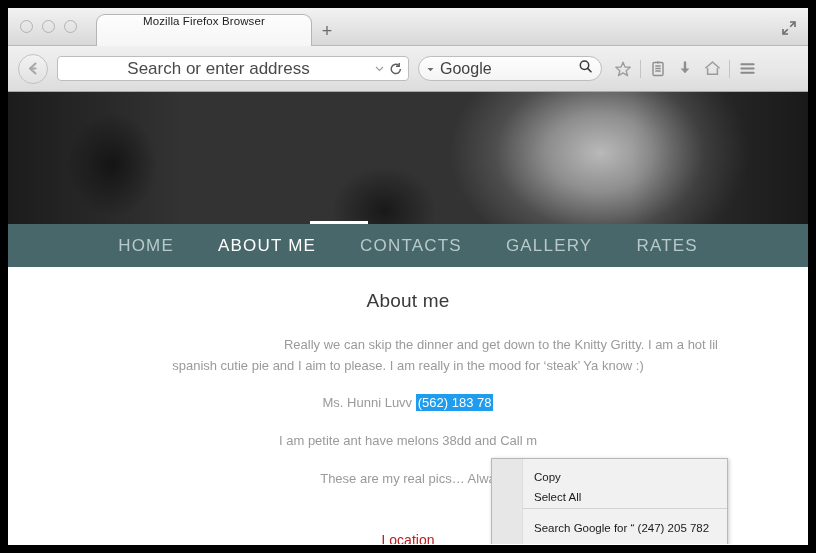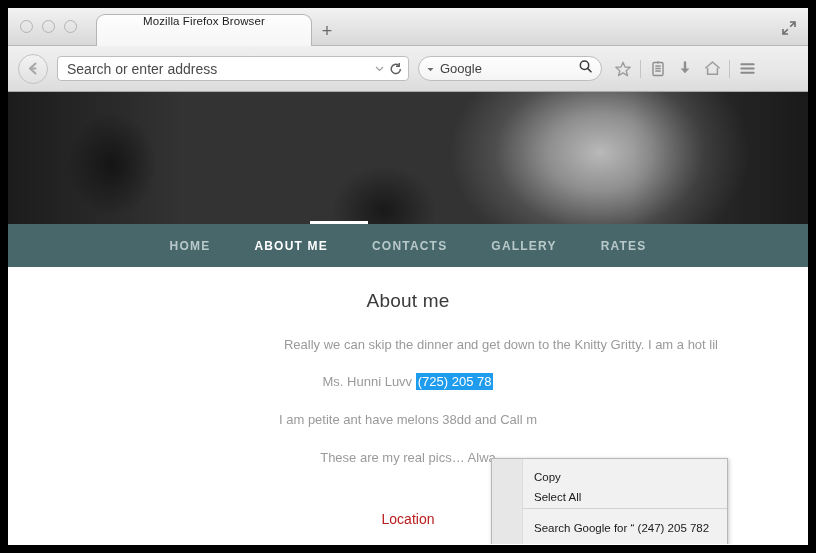--- a/index.html
+++ b/index.html
@@ -119,42 +119,43 @@
     margin-left: 9px;
     background: #ffffff;
     border: 1px solid #bdbdbd;
     border-radius: 4px;
     display: flex;
     align-items: center;
     padding: 0 5px 0 9px;
   }
   .url-bar .url-text {
     flex: 1;
-    font-size: 14px;
+    font-size: 17px;
     color: #4a4a4a;
     white-space: nowrap;
     overflow: hidden;
+    text-align: center;
   }
   .url-bar .url-icon { flex: none; margin-left: 4px; display:flex; align-items:center; }
 
   .search-bar {
     flex: none;
     width: 184px;
     height: 25px;
     margin-left: 9px;
     background: linear-gradient(to bottom, #fefefe, #f4f4f4);
     border: 1px solid #bdbdbd;
     border-radius: 13px;
     display: flex;
     align-items: center;
     padding: 0 8px 0 7px;
   }
   .search-bar .engine-label {
     flex: 1;
-    font-size: 13px;
+    font-size: 16px;
     color: #414141;
     margin-left: 5px;
     white-space: nowrap;
   }
 
   .toolbar-icons {
     display: flex;
     align-items: center;
     margin-left: 8px;
     gap: 1px;
@@ -217,22 +218,22 @@
 
   .site-nav {
     height: 43px;
     background: #47676a;
     display: flex;
     align-items: center;
     justify-content: center;
     gap: 0;
   }
   .site-nav .nav-item {
-    font-size: 12px;
-    font-weight: bold;
+    font-size: 17px;
+    font-weight: normal;
     letter-spacing: 1.2px;
     color: #b9c9ca;
     padding: 0 22px;
     white-space: nowrap;
   }
   .site-nav .nav-item.active { color: #ffffff; }
 
   .content {
     padding-top: 23px;
     text-align: center;
@@ -422,23 +423,24 @@
       <div class="nav-item active">ABOUT ME</div>
       <div class="nav-item">CONTACTS</div>
       <div class="nav-item">GALLERY</div>
       <div class="nav-item">RATES</div>
     </div>
 
     <div class="content">
       <h2 class="section-title">About me</h2>
 
       <p class="para para-1">Really we can skip the dinner and get down to the Knitty Gritty. I am a hot lil</p>
+      <p class="para">spanish cutie pie and I aim to please. I am really in the mood for ‘steak’ Ya know :)</p>
 
       <p class="para para-2">
-        <span>Ms. Hunni Luvv </span><span class="sel-highlight">(725) 205 78</span>
+        <span>Ms. Hunni Luvv </span><span class="sel-highlight">(562) 183 78</span>
       </p>
 
       <p class="para para-3">I am petite ant have melons 38dd and Call m</p>
       <p class="para para-4">These are my real pics… Alwa</p>
 
       <h2 class="location-title">Location</h2>
 
     </div>
 
     <div class="context-menu">

